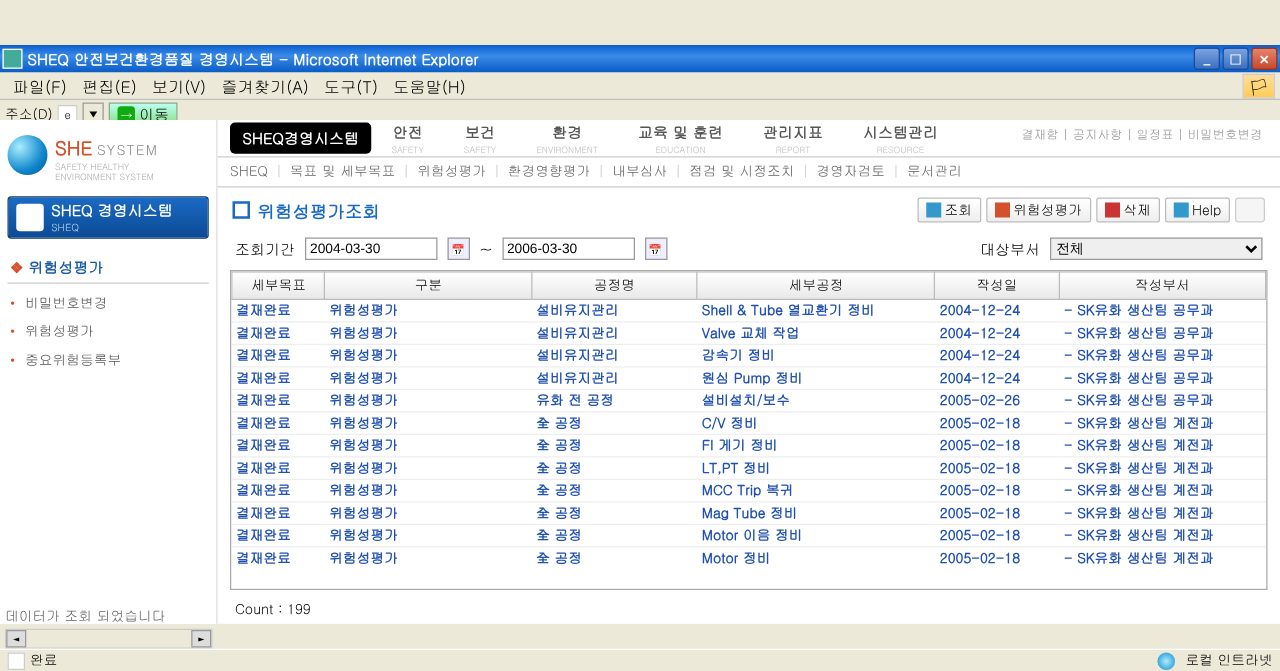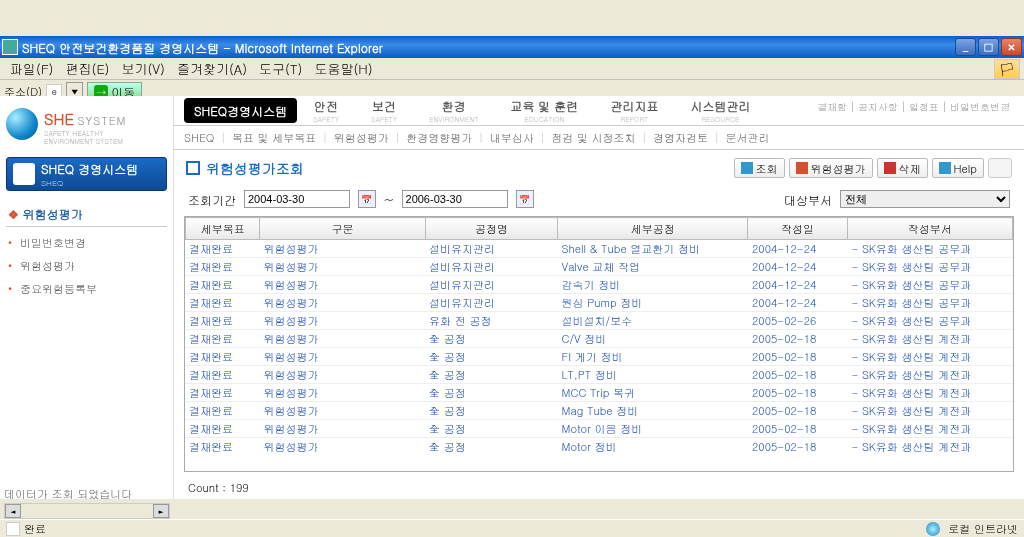--- a/index.html
+++ b/index.html
@@ -69,21 +69,21 @@
 .filter input[type=text] { width: 106px; height: 18px; border: 1px solid #999; padding: 0 3px; font-size: 11px; }
 .filter .cal { width: 18px; height: 18px; border: 1px solid #999; background: #eef; display: flex; align-items: center; justify-content: center; font-size: 9px; cursor: pointer; }
 .filter select { height: 18px; border: 1px solid #999; font-size: 11px; }
 .filter .lbl2 { margin-left: auto; }
 .filter .dept-sel { width: 170px; }
 
 .grid-wrap { flex: 1; margin: 0 10px 4px; border: 1px solid #aaa; overflow: hidden; position: relative; }
 .grid { width: 100%; border-collapse: collapse; table-layout: fixed; }
 .grid th { background: linear-gradient(to bottom, #fff, #e8e8e8); border: 1px solid #bbb; padding: 3px 2px; font-size: 11px; font-weight: normal; height: 20px; }
 .grid td { border-bottom: 1px solid #eee; padding: 1px 4px; font-size: 11px; color: #2050b0; height: 15px; white-space: nowrap; overflow: hidden; }
-.grid-body { height: 212px; overflow-y: scroll; overflow-x: hidden; }
+.grid-body { height: 212px; overflow-y: scroll; overflow-x: hidden; font-weight: bold; }
 .count { padding: 4px 14px; font-size: 11px; }
 
 .bottom-scroll { position: absolute; left: 4px; right: 4px; bottom: 18px; height: 16px; background: #ece9d8; border: 1px solid #ccc; display: flex; align-items: center; }
 .bottom-scroll .sb { width: 16px; height: 14px; background: #ddd; border: 1px solid #999; cursor: pointer; display: flex; align-items: center; justify-content: center; font-size: 8px; }
 .bottom-scroll .tr { flex: 1; }
 .loading-status { position: absolute; left: 4px; bottom: 2px; font-size: 11px; color: #666; }
 
 .statusbar { position: absolute; left: 0; right: 0; bottom: 0; height: 18px; background: #ece9d8; border-top: 1px solid #fff; display: flex; align-items: center; padding: 0 6px; font-size: 11px; }
 .statusbar .si { width: 14px; height: 14px; margin-right: 4px; }
 .statusbar .right { margin-left: auto; display: flex; align-items: center; gap: 4px; }

